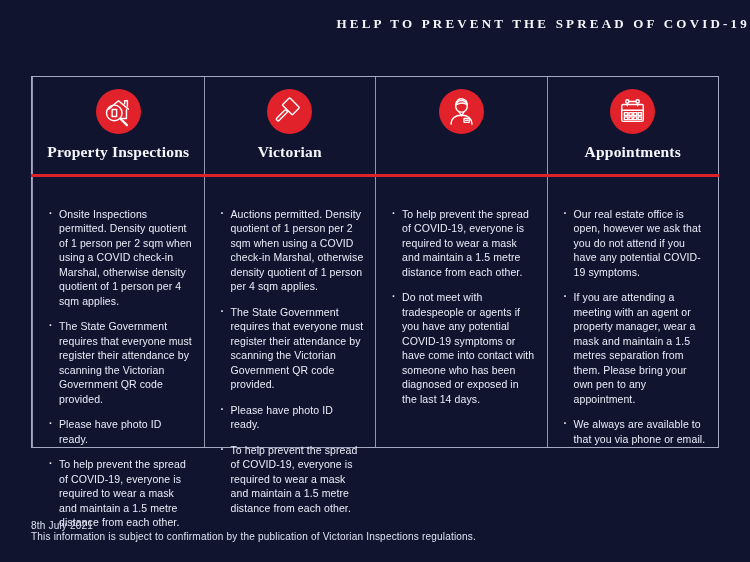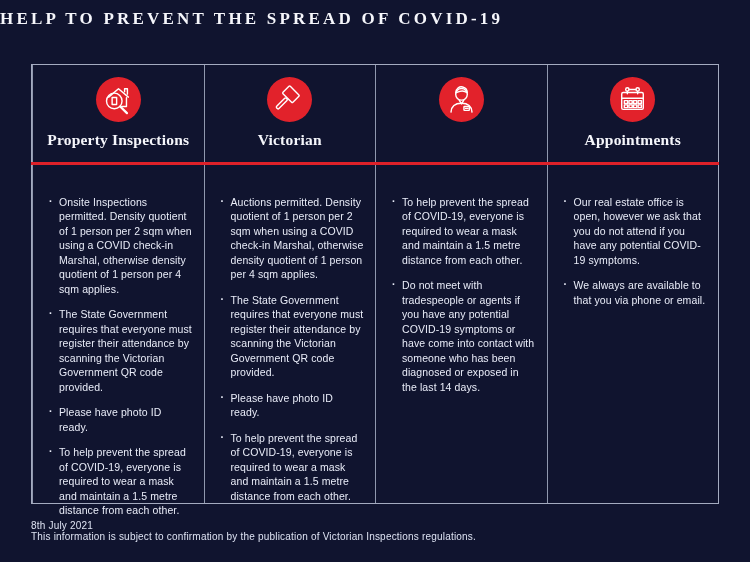--- a/index.html
+++ b/index.html
@@ -7,34 +7,34 @@
   .page {
     position: relative;
     width: 750px;
     height: 562px;
     background: #10142f;
     font-family: "Liberation Sans", sans-serif;
     color: #e9ecf8;
     overflow: hidden;
   }
   .page-title {
-    padding-top: 9px;
-    text-align: left;
+    padding-top: 16px;
+    text-align: right;
     font-family: "Liberation Serif", serif;
-    font-size: 17px;
+    font-size: 13px;
     font-weight: 700;
     letter-spacing: 3.2px;
     color: #f5f6fb;
   }
   .info-table {
     position: absolute;
     left: 31px;
-    top: 64px;
+    top: 76px;
     width: 688px;
-    height: 440px;
+    height: 372px;
     border: 1px solid rgba(214,222,242,0.75);
     display: flex;
   }
   .red-line {
     position: absolute;
     left: -1px;
     right: -1px;
     top: 97px;
     height: 3px;
     background: #dd2129;
@@ -204,20 +204,21 @@
             <rect x="15.3" y="29.7" width="3.5" height="3"></rect>
             <rect x="20.2" y="29.7" width="3.5" height="3"></rect>
             <rect x="25.1" y="29.7" width="3.5" height="3"></rect>
             <rect x="30" y="29.7" width="3.5" height="3"></rect>
           </svg>
         </span>
         <h2 class="col-title">Appointments</h2>
       </div>
       <ul class="bullets">
         <li>Our real estate office is open, however we ask that you do not attend if you have any potential COVID-19 symptoms.</li>
+        <li>If you are attending a meeting with an agent or property manager, wear a mask and maintain a 1.5 metres separation from them. Please bring your own pen to any appointment.</li>
         <li>We always are available to that you via phone or email.</li>
       </ul>
     </section>
   </div>
 
   <div class="footer">
     <span>8th July 2021</span>
     <span>This information is subject to confirmation by the publication of Victorian Inspections regulations.</span>
   </div>
 

